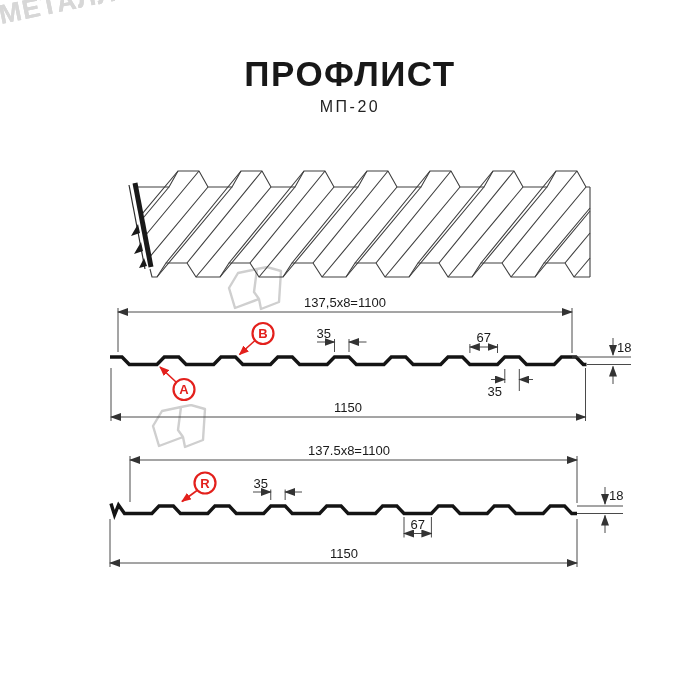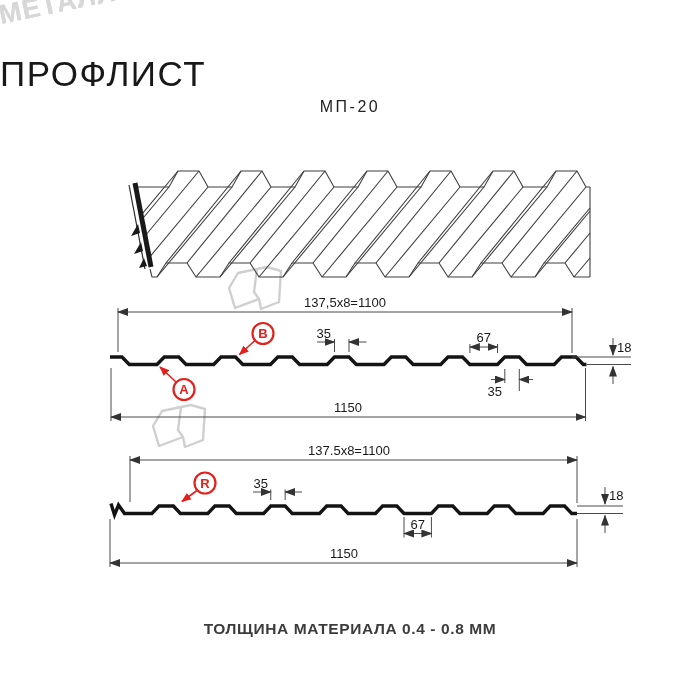--- a/index.html
+++ b/index.html
@@ -1,19 +1,19 @@
 <!DOCTYPE html>
 <html><head>
 <meta charset="utf-8">
 <style>
   html,body{margin:0;padding:0;background:#fff;}
   .page{position:relative;width:700px;height:700px;background:#ffffff;overflow:hidden;
         font-family:"Liberation Sans",sans-serif;}
-  .title{position:absolute;top:54px;left:0;width:700px;
-         font-size:35px;font-weight:400;letter-spacing:1.5px;color:#181818;z-index:3;}
+  .title{position:absolute;top:54px;left:0;width:700px;text-align:center;
+         font-size:35px;font-weight:700;letter-spacing:1.5px;color:#181818;z-index:3;}
   .subtitle{position:absolute;top:98px;left:0;width:700px;text-align:center;
          font-size:16px;font-weight:400;letter-spacing:2.5px;color:#222;z-index:3;}
   .footer{position:absolute;top:620px;left:0;width:700px;text-align:center;
          font-size:15.5px;font-weight:600;letter-spacing:.6px;color:#3c3c3c;z-index:3;}
   .wm{position:absolute;z-index:1;}
   .wm-text{font-size:27px;font-weight:700;letter-spacing:1px;color:#d7d7d7;
            white-space:nowrap;transform:rotate(-11.5deg);transform-origin:0 60%;}
   .wm1t{left:286px;top:262px;}
   .wm2t{left:212px;top:404px;}
   .wm-logo{position:absolute;}
@@ -130,14 +130,13 @@
       <line class="thin" x1="605" y1="487" x2="605" y2="504" marker-end="url(#arr)"></line>
       <line class="thin" x1="605" y1="533" x2="605" y2="515.5" marker-end="url(#arr)"></line>
       <text class="dim" x="609" y="500" text-anchor="start">18</text>
 
       <line class="red" x1="197" y1="490.5" x2="182" y2="501.5" marker-end="url(#arrRed)"></line>
       <circle class="redc" cx="205" cy="483" r="10.5"></circle>
       <text class="lbl" x="205" y="487.5" text-anchor="middle">R</text>
     </g>
   </svg>
 
-  <div class="footer">ТОЛЩИНА МАТЕРИАЛА 0.4 - 0.8 ММ</div>
 </div>
 
 </body></html>

